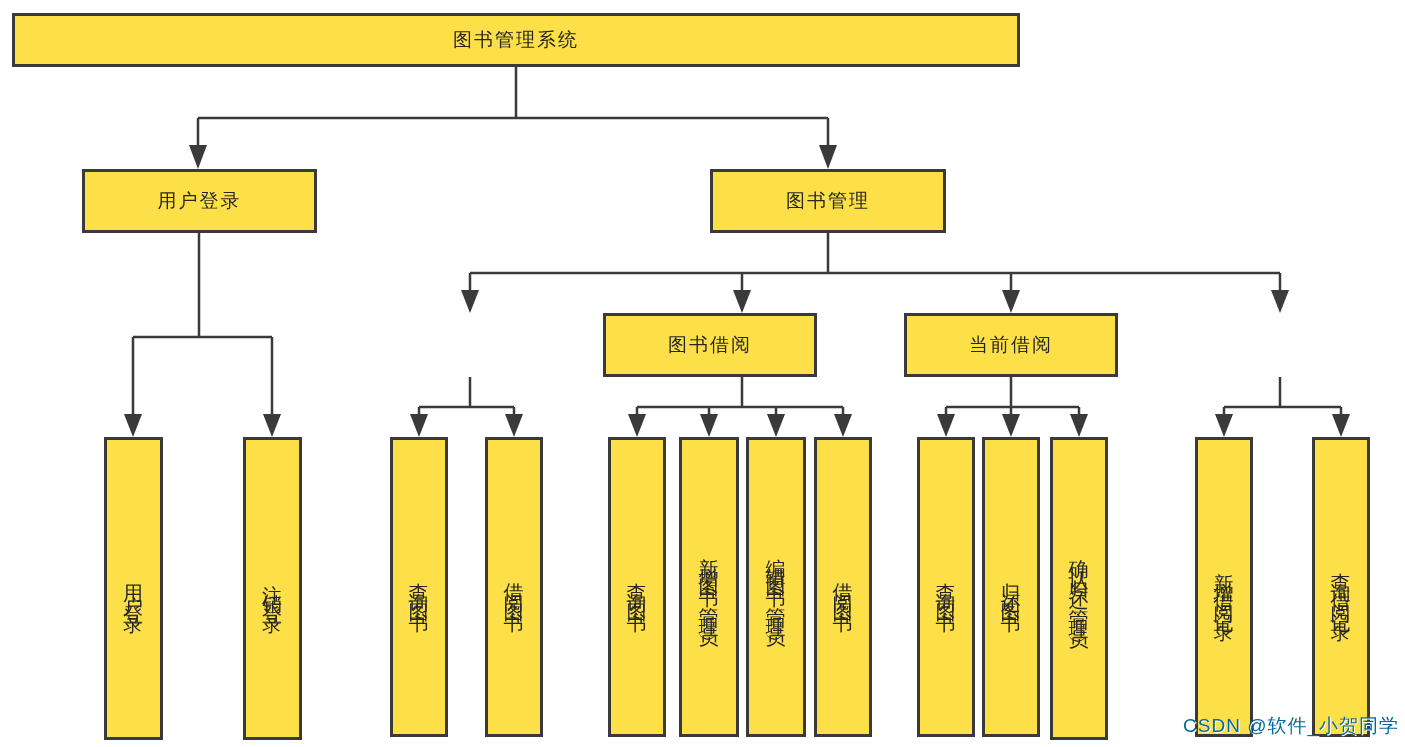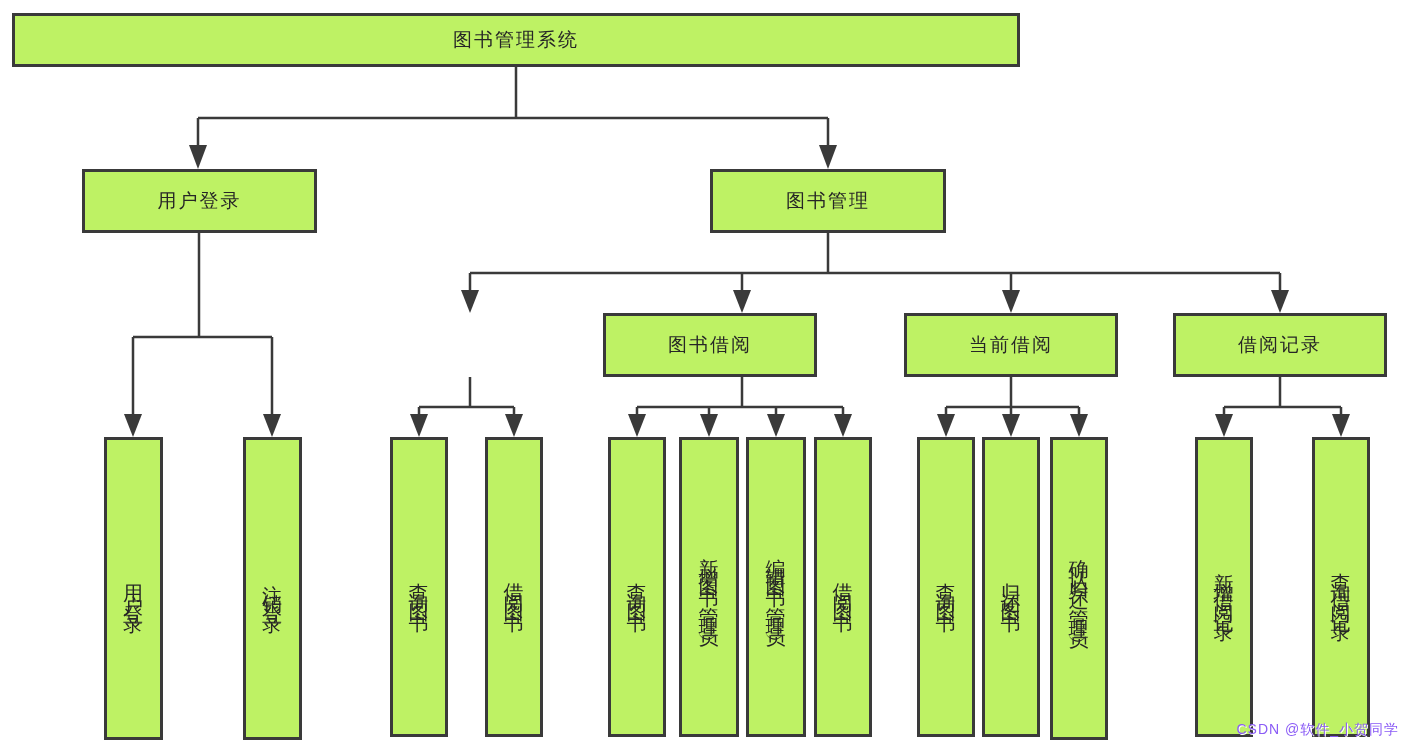--- a/index.html
+++ b/index.html
@@ -21,21 +21,21 @@
   svg.connectors {
     position: absolute;
     left: 0;
     top: 0;
     width: 1405px;
     height: 747px;
     pointer-events: none;
   }
   .node {
     position: absolute;
-    background: #bef264;
+    background: #fde047;
     border: 3px solid #3a3a3a;
     box-sizing: border-box;
     display: flex;
     align-items: center;
     justify-content: center;
     color: #262626;
   }
   .node.h .label {
     font-size: 19px;
     letter-spacing: 2px;
@@ -45,22 +45,22 @@
     writing-mode: vertical-rl;
     font-size: 20px;
     letter-spacing: 10px;
     line-height: 1;
     white-space: nowrap;
   }
   .watermark {
     position: absolute;
     right: 6px;
     bottom: 8px;
-    font-size: 14px;
-    color: #8b5cf6;
+    font-size: 19px;
+    color: #0369a1;
     text-shadow: 1px 1px 0 #ffffff;
     letter-spacing: 1px;
     white-space: nowrap;
     text-align: right;
   }
 </style>
 </head>
 <body>
 
 <div class="stage">
@@ -108,23 +108,20 @@
   <div class="node h" style="left:710px; top:169px; width:236px; height:64px;justify-content:center;">
     <span class="label">图书管理</span>
   </div>
 
   <div class="node h" style="left:603px; top:313px; width:214px; height:64px;">
     <span class="label">图书借阅</span>
   </div>
   <div class="node h" style="left:904px; top:313px; width:214px; height:64px;">
     <span class="label">当前借阅</span>
   </div>
-  <div class="node h" style="left:1173px; top:313px; width:214px; height:64px;">
-    <span class="label">借阅记录</span>
-  </div>
 
   <div class="node v" style="left:104px; top:437px; width:59px; height:303px;">
     <span class="label">用户登录</span>
   </div>
   <div class="node v" style="left:243px; top:437px; width:59px; height:303px;">
     <span class="label">注销登录</span>
   </div>
 
   <div class="node v" style="left:390px; top:437px; width:58px; height:300px;">
     <span class="label">查询图书</span>

